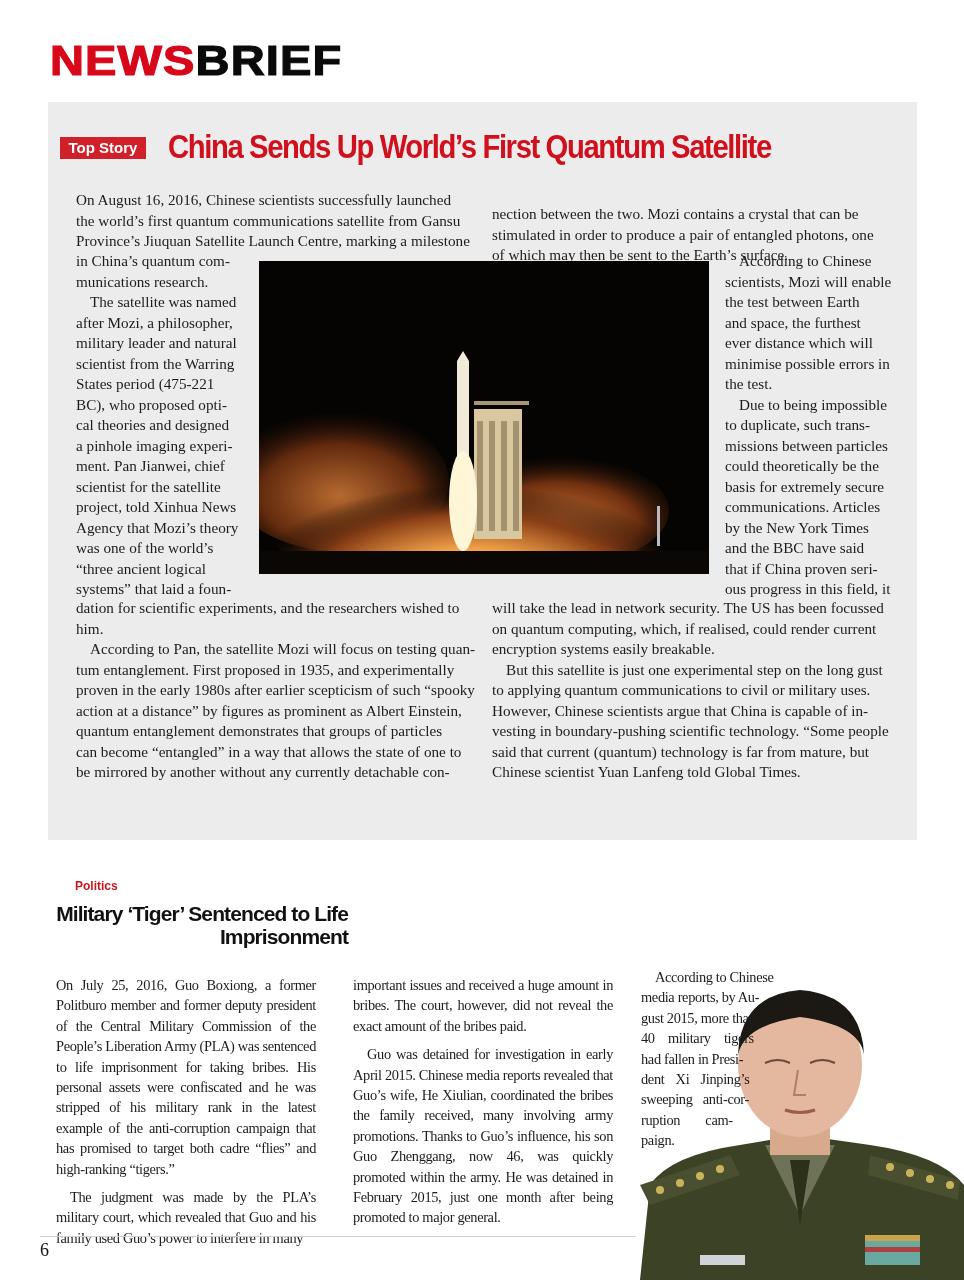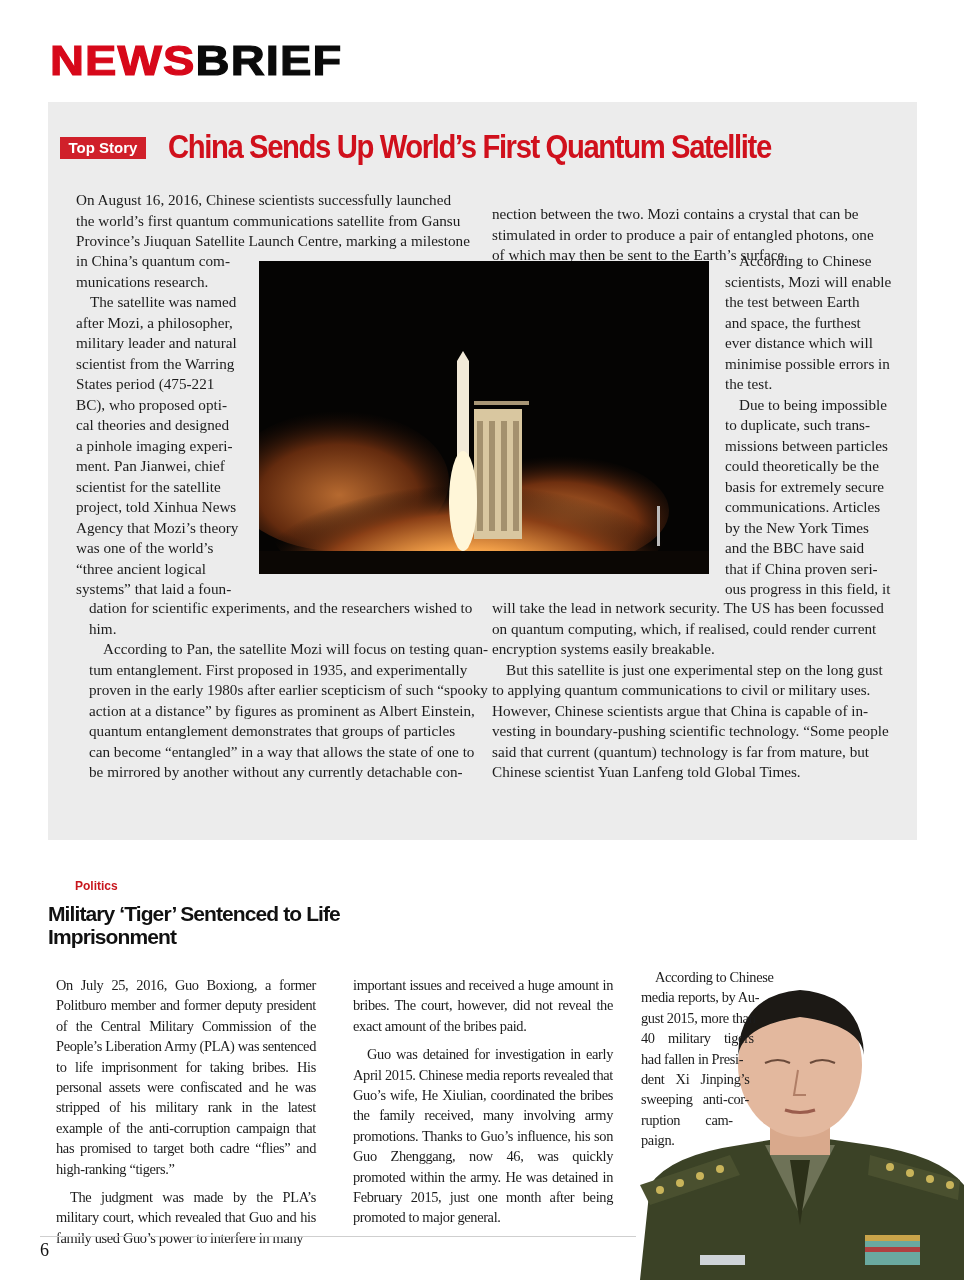--- a/index.html
+++ b/index.html
@@ -27,21 +27,21 @@
   .line { display:block; white-space:nowrap; }
 
   
   .photo { left:259px; top:261px; width:450px; height:313px; background:#050403; overflow:hidden; }
   .photo svg { width:100%; height:100%; display:block; }
 
   
   .kicker { left:48px; top:879px; font-family:"Liberation Sans", sans-serif; font-weight:bold;
             font-size:12px; color:#c8161d;padding-left:27px; }
   .h2 { left:48px; top:902px; width:300px; font-family:"Liberation Sans", sans-serif; font-weight:bold;
-        font-size:21px; line-height:23px; letter-spacing:-0.9px; color:#111; }
+        font-size:21px; line-height:23px; letter-spacing:-0.9px; color:#111;text-align:right; }
   .p2 { font-size:14.4px; line-height:20.4px; color:#1c1c1c; letter-spacing:-0.35px; }
   .p2 p { margin:8px; text-align:justify; }
 
   .rule { left:40px; top:1236px; width:596px; height:1px; background:#cfcfcf; }
   .pageno { left:40px; top:1240px; font-size:18px; color:#111; }
 
   
   .portrait { left:640px; top:985px; width:324px; height:295px; }
   .portrait svg { width:100%; height:100%; display:block; }
 </style>
@@ -75,21 +75,21 @@
   <span class="line">a pinhole imaging experi-</span>
   <span class="line">ment. Pan Jianwei, chief</span>
   <span class="line">scientist for the satellite</span>
   <span class="line">project, told Xinhua News</span>
   <span class="line">Agency that Mozi’s theory</span>
   <span class="line">was one of the world’s</span>
   <span class="line">“three ancient logical</span>
   <span class="line">systems” that laid a foun-</span>
 </div>
 
-<div class="abs body" style="left:89px; top:598px; width:396px;">
+<div class="abs body" style="left:76px; top:598px; width:396px;">
   <span class="line">dation for scientific experiments, and the researchers wished to</span>
   <span class="line">him.</span>
   <span class="line" style="padding-left:14px">According to Pan, the satellite Mozi will focus on testing quan-</span>
   <span class="line">tum entanglement. First proposed in 1935, and experimentally</span>
   <span class="line">proven in the early 1980s after earlier scepticism of such “spooky</span>
   <span class="line">action at a distance” by figures as prominent as Albert Einstein,</span>
   <span class="line">quantum entanglement demonstrates that groups of particles</span>
   <span class="line">can become “entangled” in a way that allows the state of one to</span>
   <span class="line">be mirrored by another without any currently detachable con-</span>
 </div>

